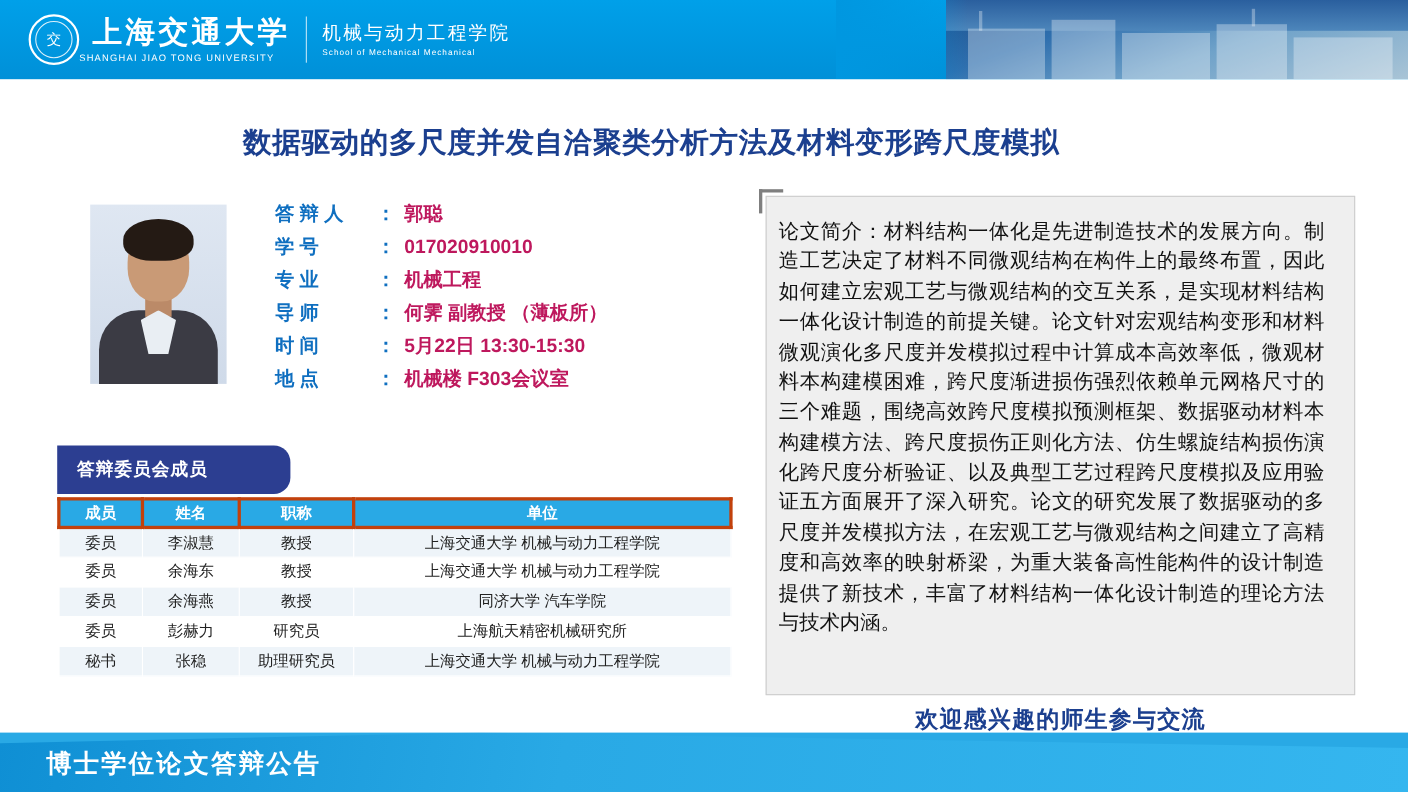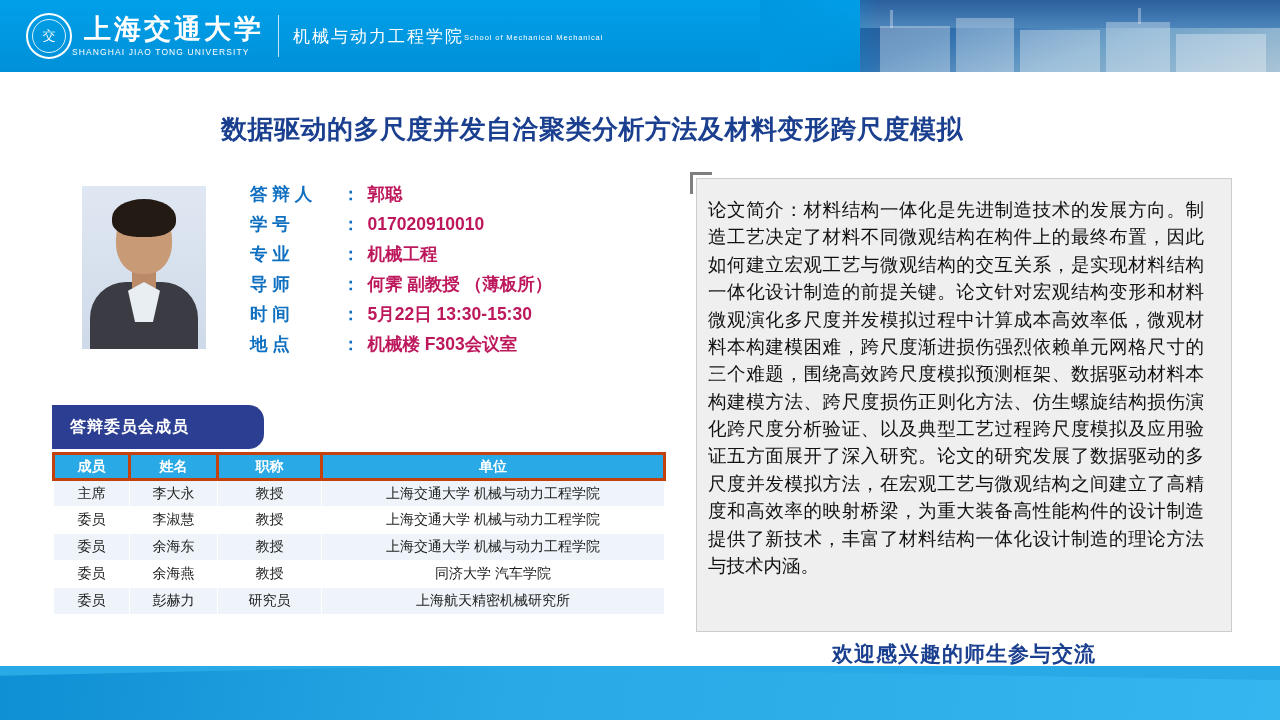--- a/index.html
+++ b/index.html
@@ -54,21 +54,21 @@
     font-size: 27px; letter-spacing: 3px; margin-left: 12px; line-height: 1;
     font-weight: bold;
   }
   .logo-en {
     color: #ffffff; font-size: 8.5px; letter-spacing: 1.1px; margin-top: 4px;
   }
   .logo-left { display: flex; flex-direction: column; justify-content: center; }
   .logo-divider {
     width: 1px; height: 42px; background: rgba(255,255,255,0.75); margin: 0 14px;
   }
-  .logo-right { display: flex; flex-direction: row; justify-content: flex-start; }
+  .logo-right { display: flex; flex-direction: column; justify-content: flex-start; }
   .dept-cn { color: #ffffff; font-size: 17px; letter-spacing: 2px; line-height: 1; }
   .dept-en { color: #ffffff; font-size: 7.5px; letter-spacing: 0.9px; margin-top: 5px; }
 
   
   .title {
     position: absolute; top: 112px; left: 0; width: 1184px; text-align: center;
     color: #1b3f8f; font-size: 26px; font-weight: bold; letter-spacing: 0.5px;
     font-family: "Liberation Sans", "DejaVu Sans", sans-serif;
   }
 
@@ -253,26 +253,20 @@
   <thead>
     <tr>
       <th class="col-role">成员</th>
       <th class="col-name">姓名</th>
       <th class="col-title">职称</th>
       <th>单位</th>
     </tr>
   </thead>
   <tbody>
     <tr>
-      <td>主席</td>
-      <td>李大永</td>
-      <td>教授</td>
-      <td>上海交通大学 机械与动力工程学院</td>
-    </tr>
-    <tr>
       <td>委员</td>
       <td>李淑慧</td>
       <td>教授</td>
       <td>上海交通大学 机械与动力工程学院</td>
     </tr>
     <tr>
       <td>委员</td>
       <td>余海东</td>
       <td>教授</td>
       <td>上海交通大学 机械与动力工程学院</td>
@@ -282,23 +276,30 @@
       <td>余海燕</td>
       <td>教授</td>
       <td>同济大学 汽车学院</td>
     </tr>
     <tr>
       <td>委员</td>
       <td>彭赫力</td>
       <td>研究员</td>
       <td>上海航天精密机械研究所</td>
     </tr>
+    <tr>
+      <td>秘书</td>
+      <td>张稳</td>
+      <td>助理研究员</td>
+      <td>上海交通大学 机械与动力工程学院</td>
+    </tr>
   </tbody>
 </table>
 
 <div class="abstract-box"></div>
 <div class="abstract-corner"></div>
 <div class="abstract-text">论文简介：材料结构一体化是先进制造技术的发展方向。制造工艺决定了材料不同微观结构在构件上的最终布置，因此如何建立宏观工艺与微观结构的交互关系，是实现材料结构一体化设计制造的前提关键。论文针对宏观结构变形和材料微观演化多尺度并发模拟过程中计算成本高效率低，微观材料本构建模困难，跨尺度渐进损伤强烈依赖单元网格尺寸的三个难题，围绕高效跨尺度模拟预测框架、数据驱动材料本构建模方法、跨尺度损伤正则化方法、仿生螺旋结构损伤演化跨尺度分析验证、以及典型工艺过程跨尺度模拟及应用验证五方面展开了深入研究。论文的研究发展了数据驱动的多尺度并发模拟方法，在宏观工艺与微观结构之间建立了高精度和高效率的映射桥梁，为重大装备高性能构件的设计制造提供了新技术，丰富了材料结构一体化设计制造的理论方法与技术内涵。</div>
 <div class="welcome">欢迎感兴趣的师生参与交流</div>
 
 <div class="footer">
   <div class="footer-wave"></div>
+  <div class="footer-text">博士学位论文答辩公告</div>
 </div>
 
 </body></html>

